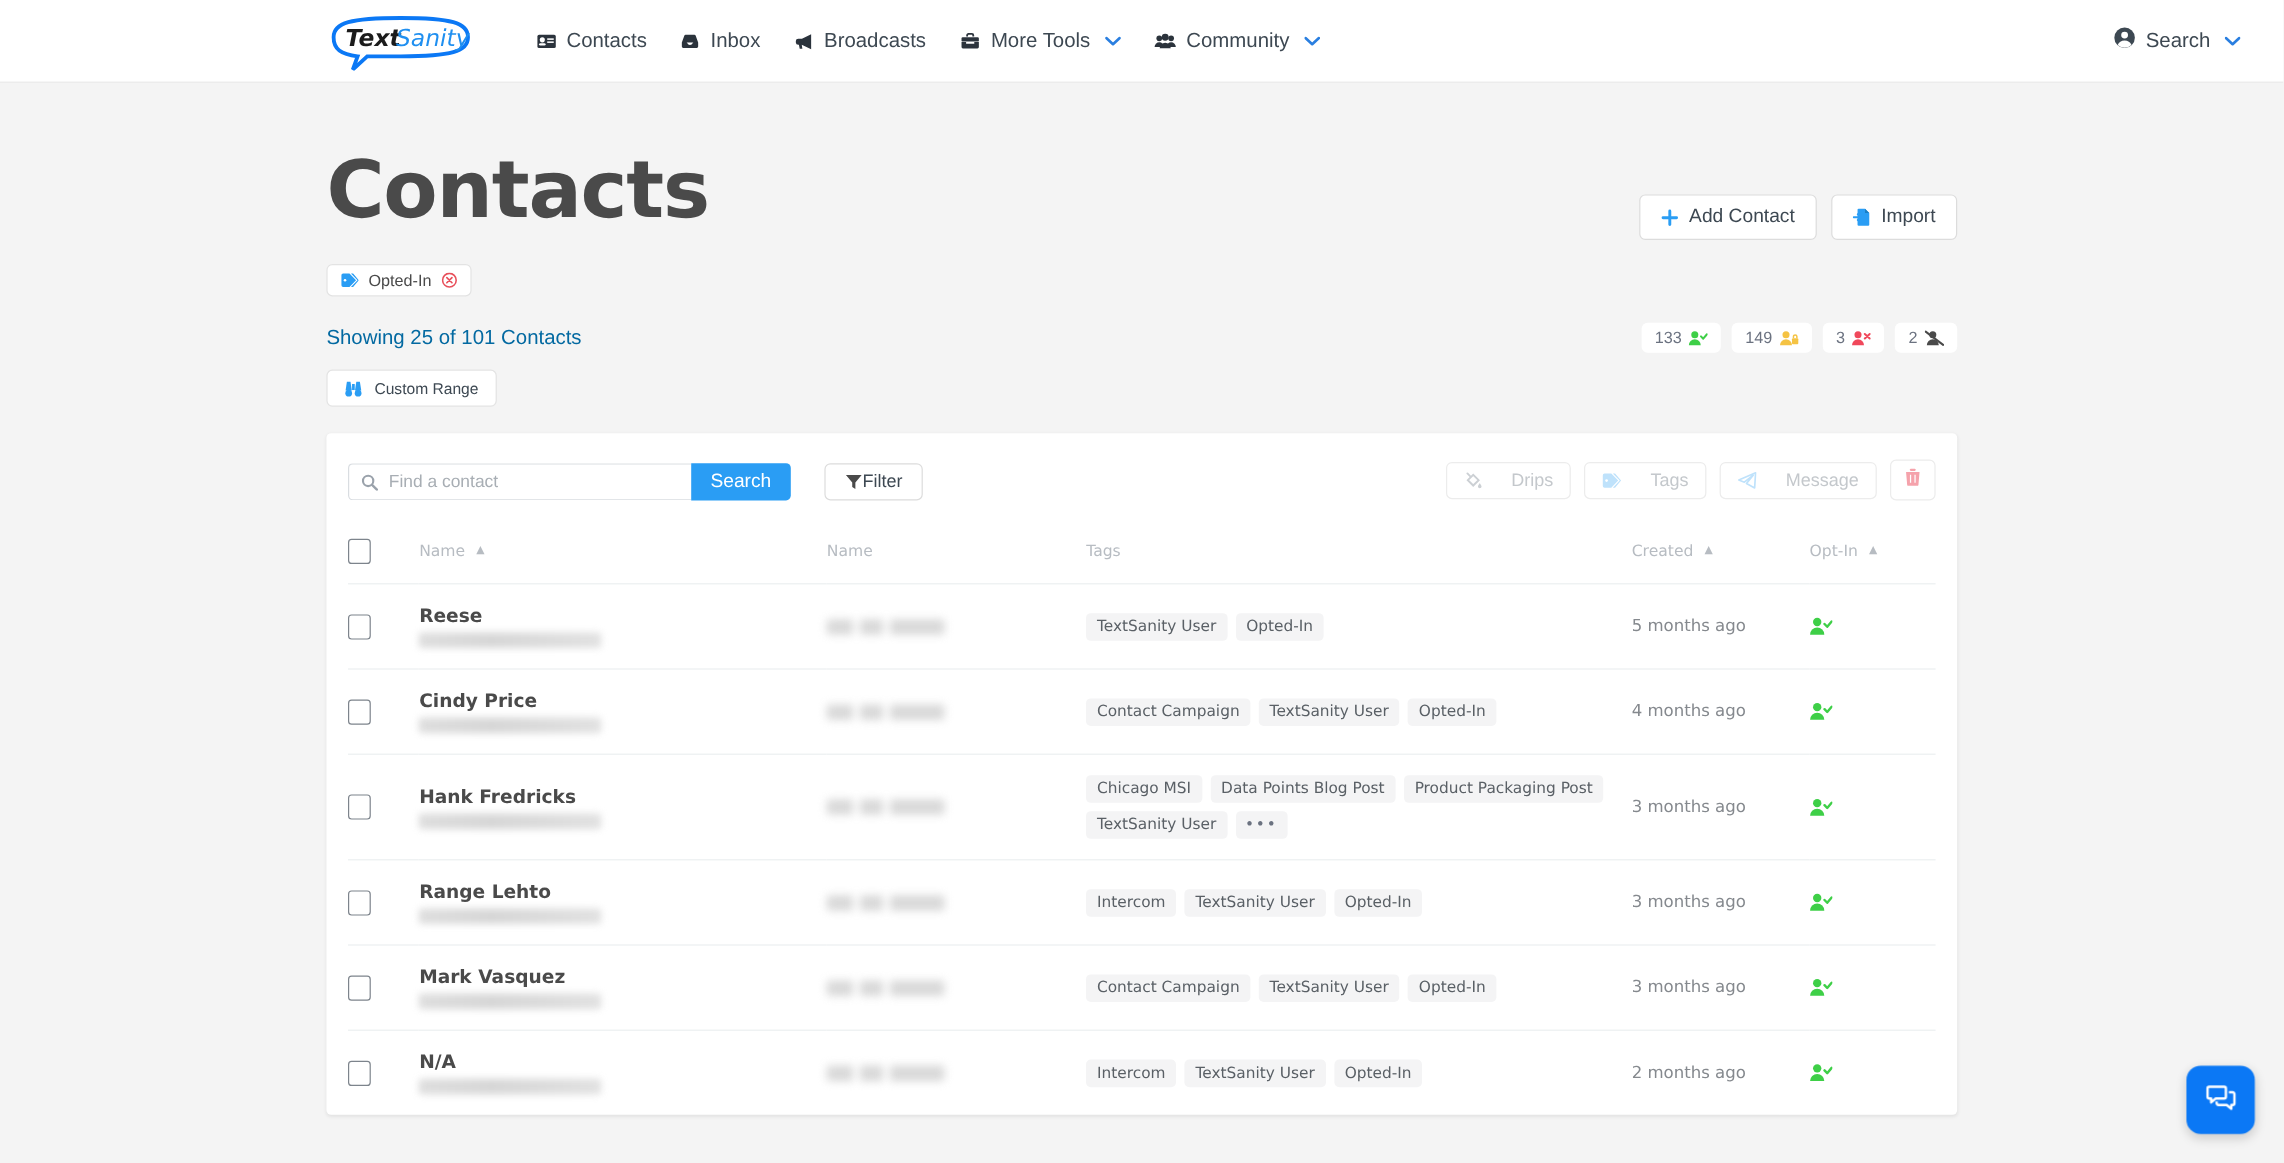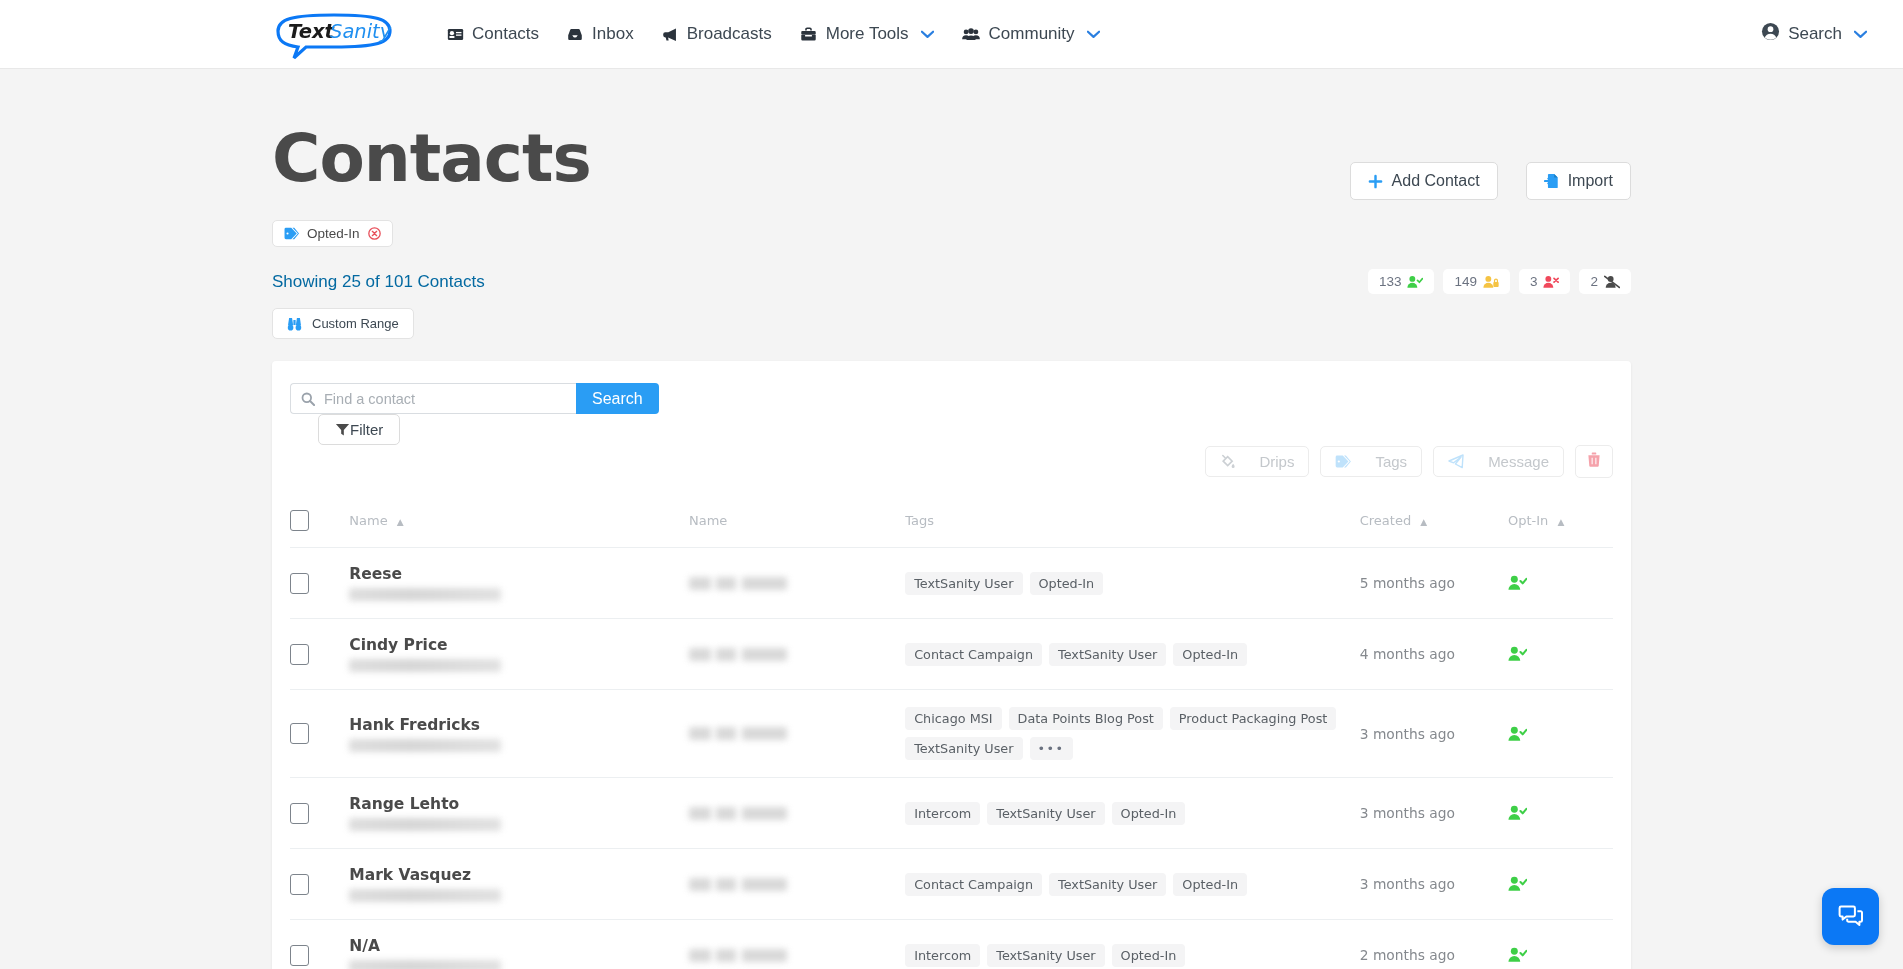--- a/index.html
+++ b/index.html
@@ -30,21 +30,21 @@
   .account-wrap { margin-left: auto; display: flex; align-items: center; }
   .account { display: flex; align-items: center; gap: 8px; font-size: 17px; color: #3d4852; cursor: pointer; }
 
   
   .page { padding: 0 272px; }
   .page-head { display: flex; align-items: flex-start; padding-top: 57px; }
   .page-title {
     font-size: 66px; font-weight: bold; color: #4a4a4a;
     letter-spacing: -1px; line-height: 1; font-family: "DejaVu Sans", sans-serif;
   }
-  .head-actions { margin-left: auto; display: flex; gap: 28px; padding-top: 36px; }
+  .head-actions { margin-left: auto; display: flex; gap: 12px; padding-top: 36px; }
   .btn {
     background: #fff; border: 1px solid #dcdcdc; border-radius: 5px;
     padding: 9px 17px; font-size: 16px; color: #3d4852;
     display: inline-flex; align-items: center; gap: 9px; cursor: pointer;
     white-space: nowrap;
   }
   .btn .ico { color: #2a9df4; display: flex; align-items: center; }
 
   .chip-row { margin-top: 20px; }
   .filter-chip {
@@ -73,21 +73,21 @@
     display: inline-flex; align-items: center; gap: 10px; cursor: pointer;
   }
   .btn-sm .ico { color: #2a9df4; display: flex; }
 
   
   .card {
     margin-top: 22px; background: #fff; border-radius: 4px;
     box-shadow: 0 1px 3px rgba(0,0,0,.07);
     padding: 0 18px;
   }
-  .toolbar { display: flex; align-items: flex-start; padding: 22px 0 20px 0; flex-direction: column; }
+  .toolbar { display: flex; align-items: flex-end; padding: 22px 0 20px 0; }
   .search-wrap { display: flex; align-items: stretch; }
   .search-box {
     width: 286px; height: 31px; border: 1px solid #d9dde1;
     border-right: none; border-radius: 4px 0 0 4px;
     display: flex; align-items: center; gap: 9px; padding: 0 10px;
     background: #fff;
   }
   .search-box .ico { color: #9aa2ab; display: flex; }
   .search-box input {
     border: none; outline: none; font-size: 14.5px; color: #3d4852;

